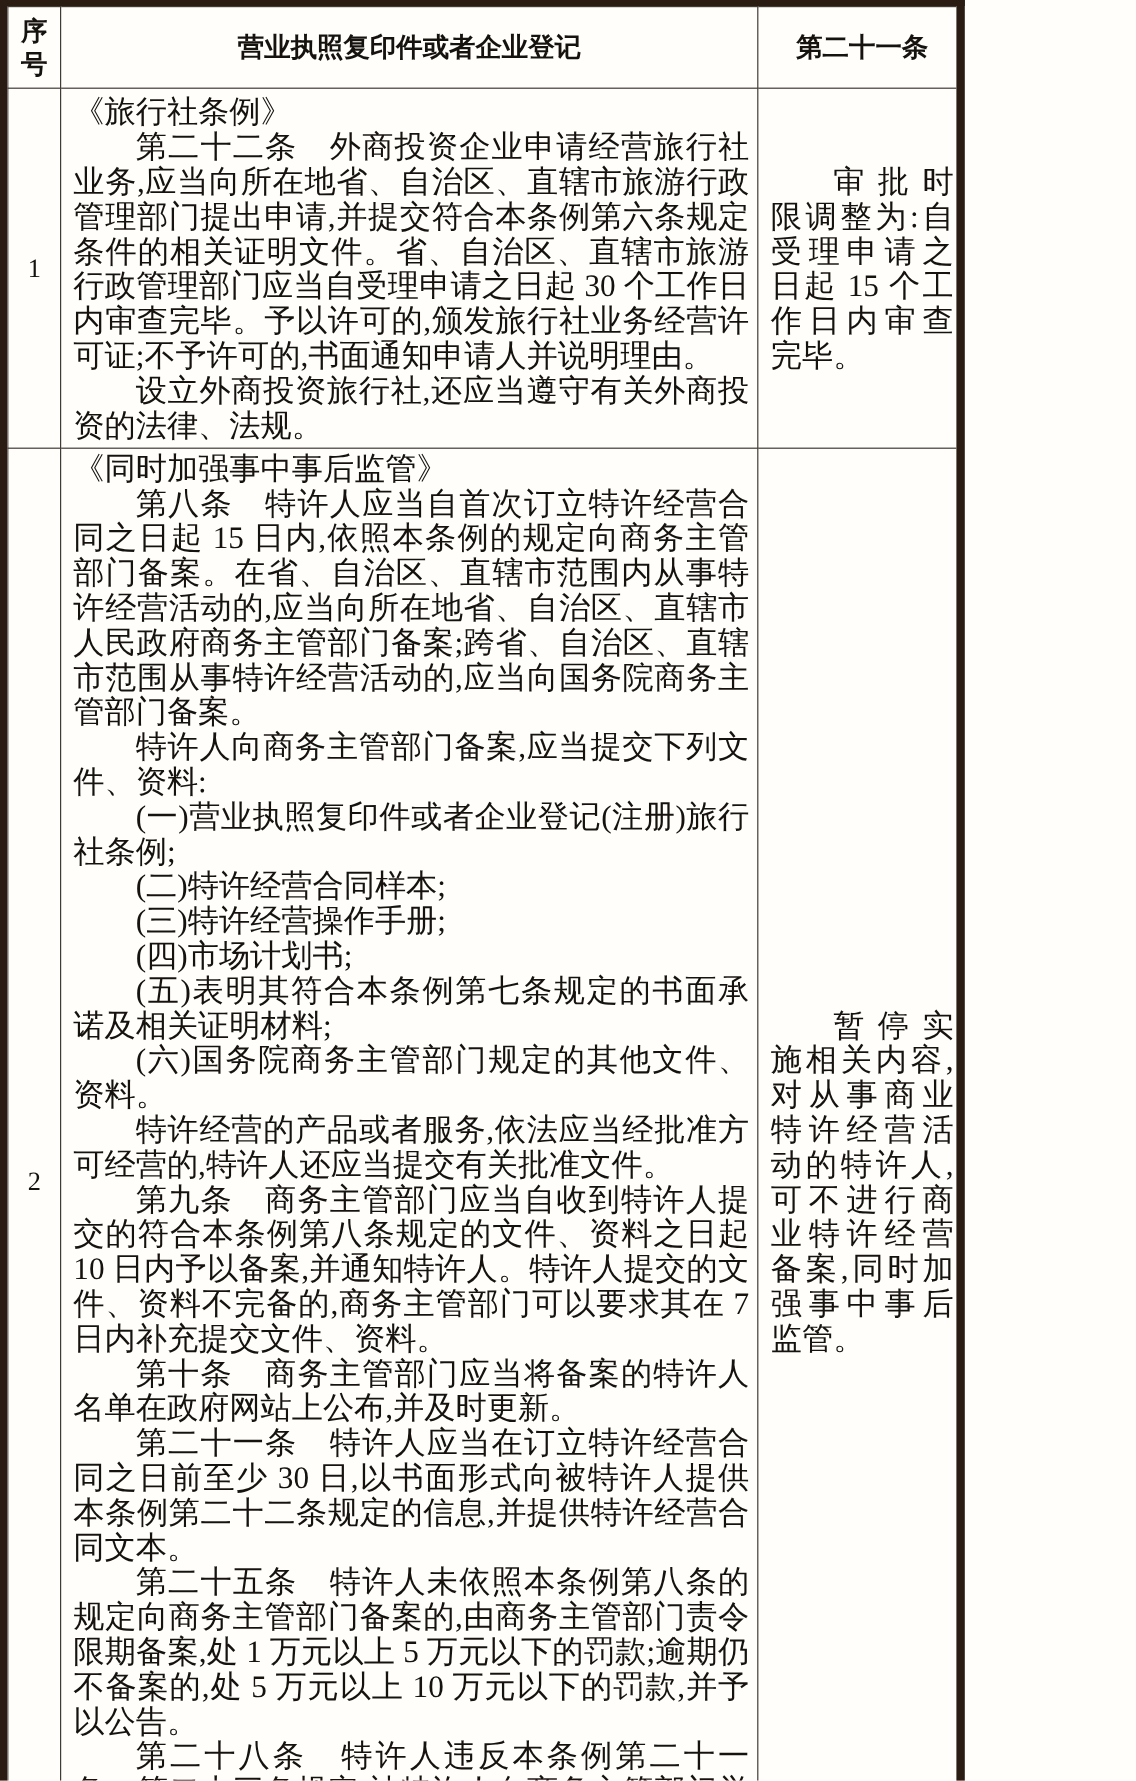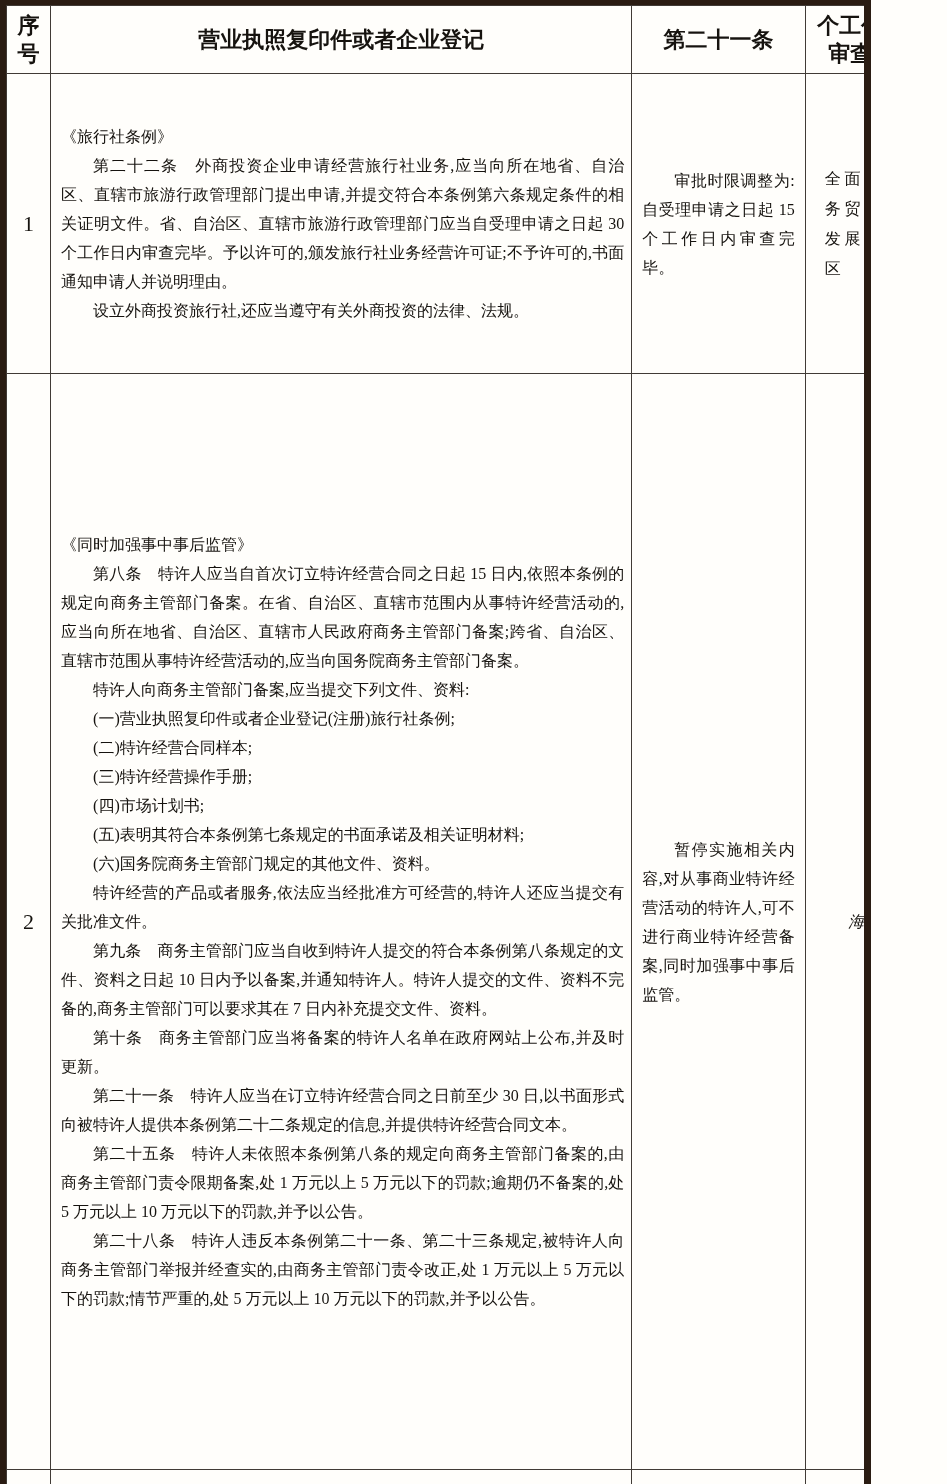--- a/index.html
+++ b/index.html
@@ -10,21 +10,21 @@
   }
   html,body{margin:0;padding:0;}
   body{
     width:947px;height:1484px;overflow:hidden;
     background:var(--paper);
     font-family:"Liberation Serif","DejaVu Serif",serif;
     color:var(--ink);
   }
   .frame{
     box-sizing:border-box;
-    width:871px;height:1484px;
+    width:804px;height:1484px;
     border-top:5px solid var(--outer);
     border-left:6px solid var(--outer);
     border-right:7px solid var(--outer);
     overflow:hidden;
   }
   table.reg{
     border-collapse:collapse;
     table-layout:fixed;
     width:934px;
   }
@@ -58,21 +58,21 @@
   td.c-adj{
     vertical-align:middle;
     padding:2px 10px;
   }
   td.c-region{
     vertical-align:middle;
     padding:2px 19px;
   }
   .flow p{
     margin:0;
-    font-size:16px;
+    font-size:26px;
     line-height:29px;
     text-align:justify;
     text-justify:inter-ideograph;
   }
   .flow p.ind{text-indent:2em;}
   td.c-region .flow p{line-height:30px;}
   td.c-region.center .flow p{text-align:center;text-indent:0;font-style:italic;}
 </style>
 </head>
 <body>

